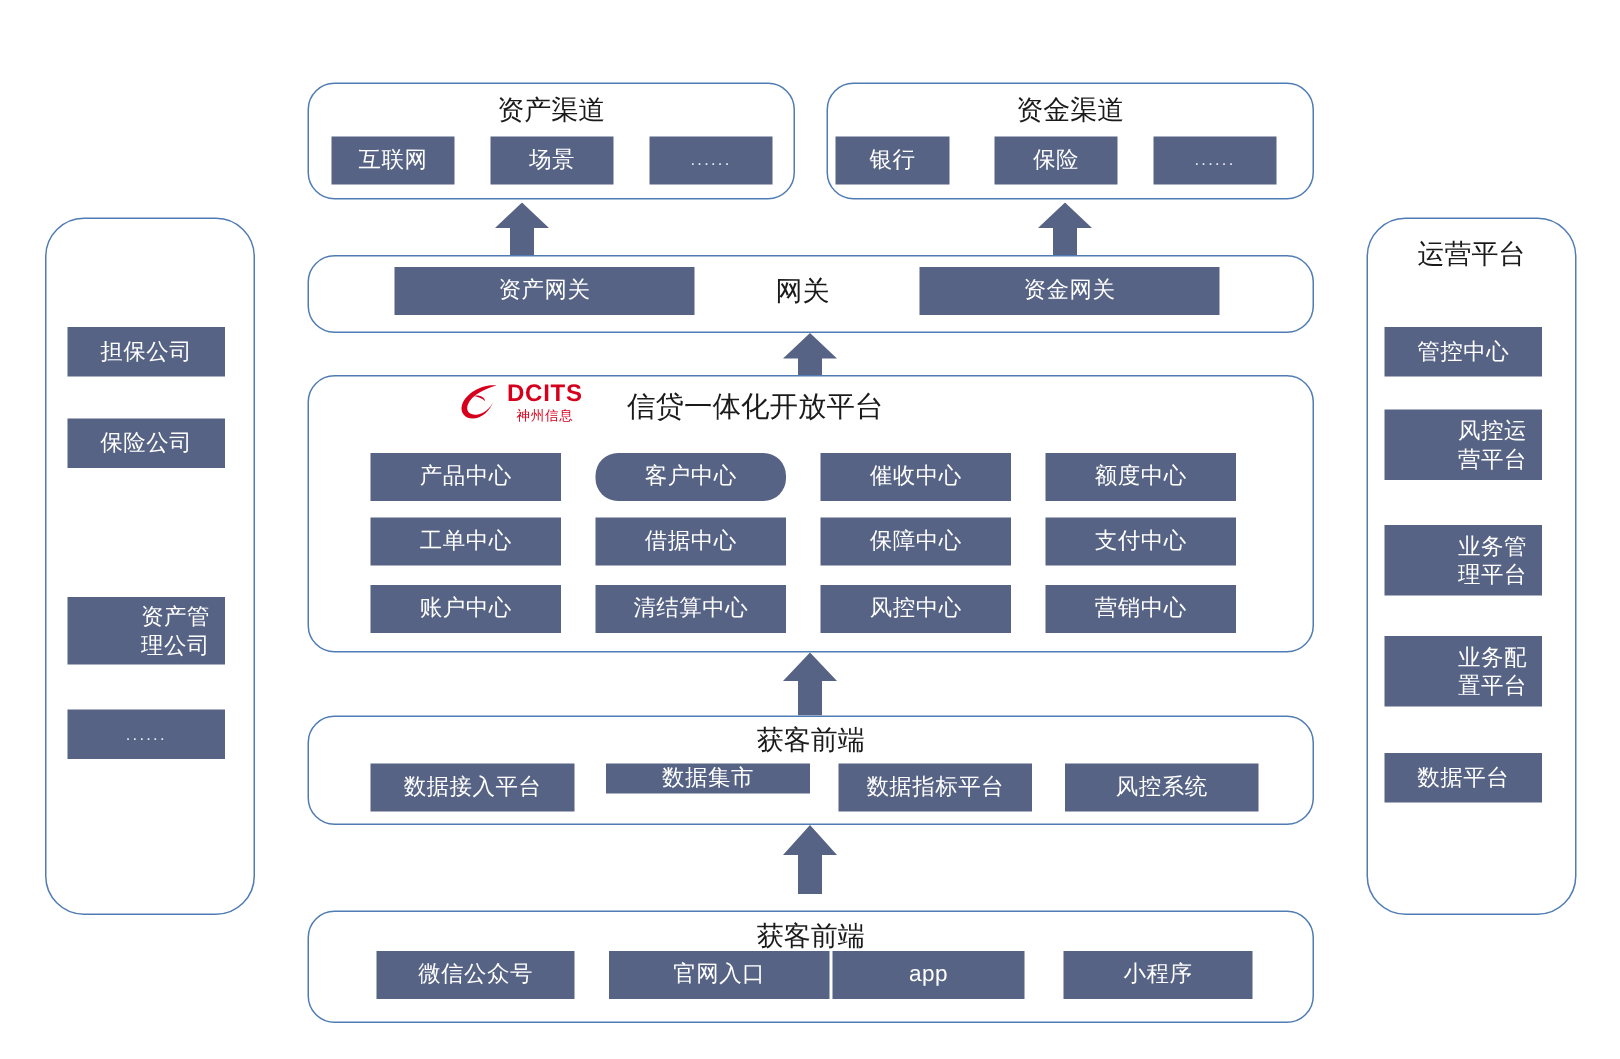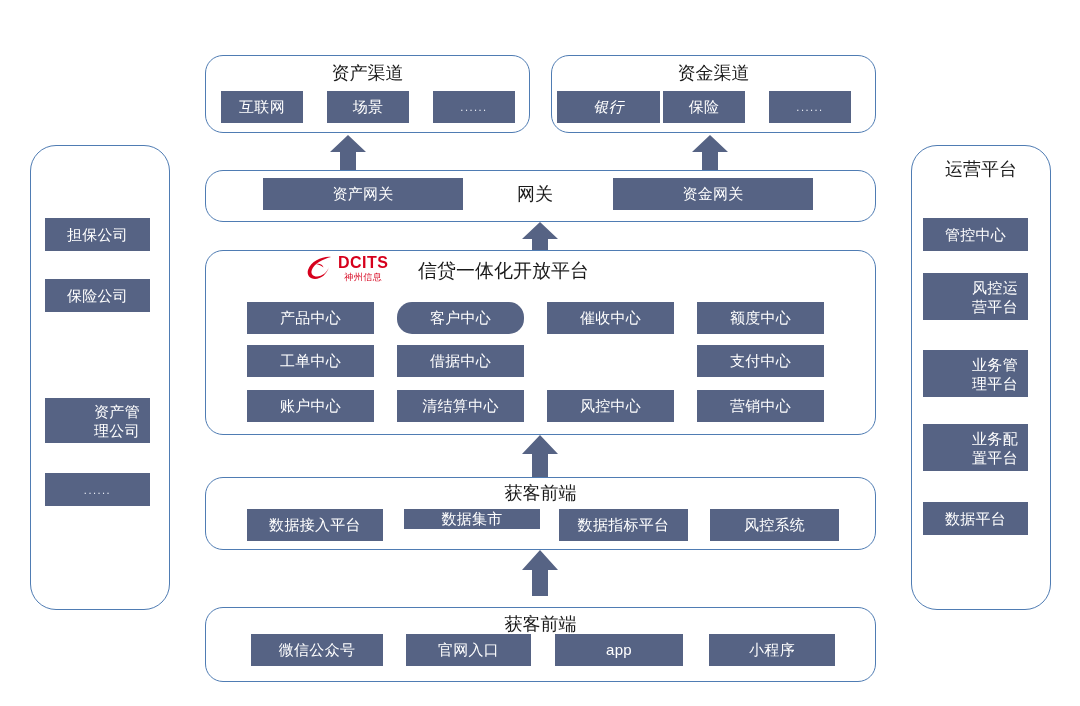--- a/index.html
+++ b/index.html
@@ -114,21 +114,21 @@
 
   <div class="panel" style="left:205px; top:55px; width:325px; height:78px;">
   </div>
   <div class="panel-title" style="left:205px; top:62px; width:325px;">资产渠道</div>
   <div class="chip" style="left:221px; top:91px; width:82px; height:32px;">互联网</div>
   <div class="chip" style="left:327px; top:91px; width:82px; height:32px;">场景</div>
   <div class="chip dots" style="left:433px; top:91px; width:82px; height:32px;">......</div>
 
   <div class="panel" style="left:551px; top:55px; width:325px; height:78px;"></div>
   <div class="panel-title" style="left:551px; top:62px; width:325px;">资金渠道</div>
-  <div class="chip" style="left:557px; top:91px; width:103px; height:32px;font-style:italic;">银行</div>
+  <div class="chip" style="left:557px; top:91px; width:76px; height:32px;">银行</div>
   <div class="chip" style="left:663px; top:91px; width:82px; height:32px;">保险</div>
   <div class="chip dots" style="left:769px; top:91px; width:82px; height:32px;">......</div>
 
   <div class="arrow" style="left:330px; top:135px; width:36px; height:38px;">
     <svg width="36" height="38" viewBox="0 0 36 38">
       <polygon points="18,0 36,17 26,17 26,38 10,38 10,17 0,17" fill="#566384"></polygon>
     </svg>
   </div>
   <div class="arrow" style="left:692px; top:135px; width:36px; height:38px;">
     <svg width="36" height="38" viewBox="0 0 36 38">
@@ -163,20 +163,21 @@
   </div>
   <div class="platform-name" style="left:418px; top:258px;">信贷一体化开放平台</div>
 
   <div class="chip" style="left:247px; top:302px; width:127px; height:32px;">产品中心</div>
   <div class="chip" style="left:397px; top:302px; width:127px; height:32px;border-radius:15px;">客户中心</div>
   <div class="chip" style="left:547px; top:302px; width:127px; height:32px;">催收中心</div>
   <div class="chip" style="left:697px; top:302px; width:127px; height:32px;">额度中心</div>
 
   <div class="chip" style="left:247px; top:345px; width:127px; height:32px;">工单中心</div>
   <div class="chip" style="left:397px; top:345px; width:127px; height:32px;">借据中心</div>
+  <div class="chip" style="left:547px; top:345px; width:127px; height:32px;">保障中心</div>
   <div class="chip" style="left:697px; top:345px; width:127px; height:32px;">支付中心</div>
 
   <div class="chip" style="left:247px; top:390px; width:127px; height:32px;">账户中心</div>
   <div class="chip" style="left:397px; top:390px; width:127px; height:32px;">清结算中心</div>
   <div class="chip" style="left:547px; top:390px; width:127px; height:32px;">风控中心</div>
   <div class="chip" style="left:697px; top:390px; width:127px; height:32px;">营销中心</div>
 
   <div class="arrow" style="left:522px; top:435px; width:36px; height:42px;">
     <svg width="36" height="42" viewBox="0 0 36 42">
       <polygon points="18,0 36,19 26,19 26,42 10,42 10,19 0,19" fill="#566384"></polygon>
@@ -192,21 +193,21 @@
 
   <div class="arrow" style="left:522px; top:550px; width:36px; height:46px;">
     <svg width="36" height="46" viewBox="0 0 36 46">
       <polygon points="18,0 36,20 26,20 26,46 10,46 10,20 0,20" fill="#566384"></polygon>
     </svg>
   </div>
 
   <div class="panel" style="left:205px; top:607px; width:671px; height:75px;"></div>
   <div class="panel-title" style="left:205px; top:613px; width:671px;">获客前端</div>
   <div class="chip" style="left:251px; top:634px; width:132px; height:32px;">微信公众号</div>
-  <div class="chip" style="left:406px; top:634px; width:125px; height:32px;">官网入口</div>
+  <div class="chip" style="left:406px; top:634px; width:147px; height:32px;">官网入口</div>
   <div class="chip" style="left:555px; top:634px; width:128px; height:32px;">app</div>
   <div class="chip" style="left:709px; top:634px; width:126px; height:32px;">小程序</div>
 
   <div class="panel tall" style="left:30px; top:145px; width:140px; height:465px;"></div>
   <div class="chip" style="left:45px; top:218px; width:105px; height:33px;">担保公司</div>
   <div class="chip" style="left:45px; top:279px; width:105px; height:33px;">保险公司</div>
   <div class="chip wrap" style="left:45px; top:398px; width:105px; height:45px;">资产管理公司</div>
   <div class="chip dots" style="left:45px; top:473px; width:105px; height:33px;">......</div>
 
   <div class="panel tall" style="left:911px; top:145px; width:140px; height:465px;"></div>

